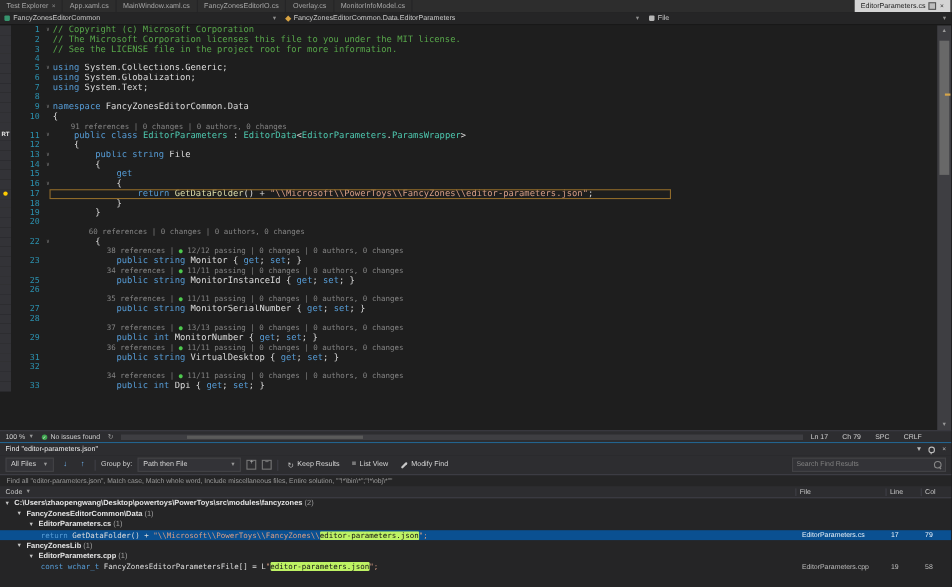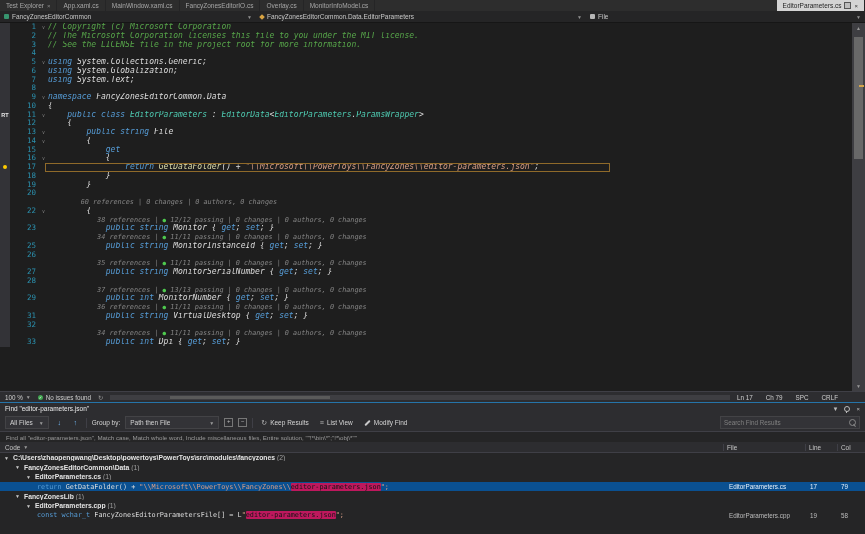--- a/index.html
+++ b/index.html
@@ -30,21 +30,21 @@
   
   .editor{position:relative;height:368px;background:#1e1e1e;overflow:hidden;flex:0 0 auto;}
   .rows{position:absolute;left:0;top:0;right:13px;bottom:0;}
   .crow{display:flex;height:8.76px;line-height:8.76px;white-space:pre;position:relative;
     font-family:"DejaVu Sans Mono","Liberation Mono",monospace;font-size:8px;}
   .ind{width:10px;background:#333337;flex:0 0 auto;text-align:center;overflow:hidden;}
   .ind.rt{color:#e8e8e8;font-size:5.5px;font-weight:bold;font-family:"Liberation Sans",sans-serif;line-height:9px;}
   .bulb{display:inline-block;width:4px;height:4px;border-radius:50%;background:#ffcc00;margin-top:2px;}
   .ln{width:26px;flex:0 0 auto;text-align:right;padding-right:3px;color:#2b91af;font-size:7.5px;}
   .fold{width:9px;flex:0 0 auto;color:#7a7a7a;font-size:5px;text-align:center;}
-  .ccontent{flex:1;overflow:hidden;color:#dcdcdc;font-style:italic;}
+  .ccontent{flex:1;overflow:hidden;color:#dcdcdc;}
   .lens{color:#848484;font-size:6.8px;font-family:"DejaVu Sans Mono",monospace;}
   .pass{color:#4ec94e;font-size:6px;}
   .s-com{color:#57a64a}.s-kw{color:#569cd6}.s-typ{color:#4ec9b0}
   .s-str{color:#d69d85}.s-pln{color:#dcdcdc}.s-mth{color:#dcdcaa}
   .crow.cur::after{content:"";position:absolute;left:45px;right:242px;top:0;bottom:0;border:1px solid #8f6a2a;pointer-events:none;}
 
   .vscroll{position:absolute;right:0;top:0;bottom:0;width:13px;background:#3e3e42;}
   .vthumb{position:absolute;left:2px;right:2px;top:14px;height:122px;background:#686868;}
   .sarrow{position:absolute;left:0;right:0;height:10px;color:#999;font-size:5px;text-align:center;line-height:10px;}
   .vmark{position:absolute;right:1px;width:5px;height:2px;background:#d4a44a;top:62px;}
@@ -90,21 +90,21 @@
   .col-line{width:28px;flex:0 0 auto;border-left:1px solid #3f3f46;padding-left:3px;}
   .col-col{width:24px;flex:0 0 auto;border-left:1px solid #3f3f46;padding-left:3px;}
   .fp-tree{flex:1;overflow:hidden;}
   .frow{display:flex;height:9.6px;align-items:center;font-size:6.8px;color:#cfcfcf;white-space:pre;}
   .frow.sel{background:#0a5091;color:#fff;}
   .fleft{flex:1;overflow:hidden;display:flex;align-items:center;}
   .chev{color:#c8c8c8;width:9px;font-size:5px;flex:0 0 auto;}
   .gtext{font-weight:bold;color:#e4e4e4;}
   .cnt{color:#9f9f9f;font-weight:normal;}
   .fcode{font-family:"DejaVu Sans Mono","Liberation Mono",monospace;font-size:6.8px;}
-  .match{background:#be185d;color:#141414;border-radius:1px;}
+  .match{background:#bef264;color:#141414;border-radius:1px;}
   .f-file{width:78px;flex:0 0 auto;padding-left:3px;font-size:6.3px;color:#bdbdbd;overflow:hidden;}
   .f-line,.f-col{flex:0 0 auto;padding-left:3px;font-size:6.3px;color:#bdbdbd;}
   .f-line{width:28px;}.f-col{width:24px;}
   .frow.sel .f-file,.frow.sel .f-line,.frow.sel .f-col{color:#e8f1fa;}
 </style>
 </head>
 <body>
 
 <div class="win">
 
@@ -159,20 +159,21 @@
         <div class="crow"><span class="ind"></span><span class="ln">1</span><span class="fold">∨</span><span class="ccontent"><span class="s-com">// Copyright (c) Microsoft Corporation</span></span></div>
         <div class="crow"><span class="ind"></span><span class="ln">2</span><span class="fold"></span><span class="ccontent"><span class="s-com">// The Microsoft Corporation licenses this file to you under the MIT license.</span></span></div>
         <div class="crow"><span class="ind"></span><span class="ln">3</span><span class="fold"></span><span class="ccontent"><span class="s-com">// See the LICENSE file in the project root for more information.</span></span></div>
         <div class="crow"><span class="ind"></span><span class="ln">4</span><span class="fold"></span><span class="ccontent"></span></div>
         <div class="crow"><span class="ind"></span><span class="ln">5</span><span class="fold">∨</span><span class="ccontent"><span class="s-kw">using</span><span class="s-pln"> System.Collections.Generic;</span></span></div>
         <div class="crow"><span class="ind"></span><span class="ln">6</span><span class="fold"></span><span class="ccontent"><span class="s-kw">using</span><span class="s-pln"> System.Globalization;</span></span></div>
         <div class="crow"><span class="ind"></span><span class="ln">7</span><span class="fold"></span><span class="ccontent"><span class="s-kw">using</span><span class="s-pln"> System.Text;</span></span></div>
         <div class="crow"><span class="ind"></span><span class="ln">8</span><span class="fold"></span><span class="ccontent"></span></div>
         <div class="crow"><span class="ind"></span><span class="ln">9</span><span class="fold">∨</span><span class="ccontent"><span class="s-kw">namespace</span><span class="s-pln"> FancyZonesEditorCommon.Data</span></span></div>
         <div class="crow"><span class="ind"></span><span class="ln">10</span><span class="fold"></span><span class="ccontent"><span class="s-pln">{</span></span></div>
+        <div class="crow"><span class="ind"></span><span class="ln"></span><span class="fold"></span><span class="ccontent lens">    91 references | 0 changes | 0 authors, 0 changes</span></div>
         <div class="crow"><span class="ind rt">RT</span><span class="ln">11</span><span class="fold">∨</span><span class="ccontent"><span class="s-pln">    </span><span class="s-kw">public class</span><span class="s-pln"> </span><span class="s-typ">EditorParameters</span><span class="s-pln"> : </span><span class="s-typ">EditorData</span><span class="s-pln">&lt;</span><span class="s-typ">EditorParameters</span><span class="s-pln">.</span><span class="s-typ">ParamsWrapper</span><span class="s-pln">&gt;</span></span></div>
         <div class="crow"><span class="ind"></span><span class="ln">12</span><span class="fold"></span><span class="ccontent"><span class="s-pln">    {</span></span></div>
         <div class="crow"><span class="ind"></span><span class="ln">13</span><span class="fold">∨</span><span class="ccontent"><span class="s-pln">        </span><span class="s-kw">public string</span><span class="s-pln"> File</span></span></div>
         <div class="crow"><span class="ind"></span><span class="ln">14</span><span class="fold">∨</span><span class="ccontent"><span class="s-pln">        {</span></span></div>
         <div class="crow"><span class="ind"></span><span class="ln">15</span><span class="fold"></span><span class="ccontent"><span class="s-pln">            </span><span class="s-kw">get</span></span></div>
         <div class="crow"><span class="ind"></span><span class="ln">16</span><span class="fold">∨</span><span class="ccontent"><span class="s-pln">            {</span></span></div>
         <div class="crow cur"><span class="ind"><span class="bulb"></span></span><span class="ln">17</span><span class="fold"></span><span class="ccontent"><span class="s-pln">                </span><span class="s-kw">return</span><span class="s-pln"> </span><span class="s-mth">GetDataFolder</span><span class="s-pln">() + </span><span class="s-str">"\\Microsoft\\PowerToys\\FancyZones\\editor-parameters.json"</span><span class="s-pln">;</span></span></div>
         <div class="crow"><span class="ind"></span><span class="ln">18</span><span class="fold"></span><span class="ccontent"><span class="s-pln">            }</span></span></div>
         <div class="crow"><span class="ind"></span><span class="ln">19</span><span class="fold"></span><span class="ccontent"><span class="s-pln">        }</span></span></div>
         <div class="crow"><span class="ind"></span><span class="ln">20</span><span class="fold"></span><span class="ccontent"></span></div>

